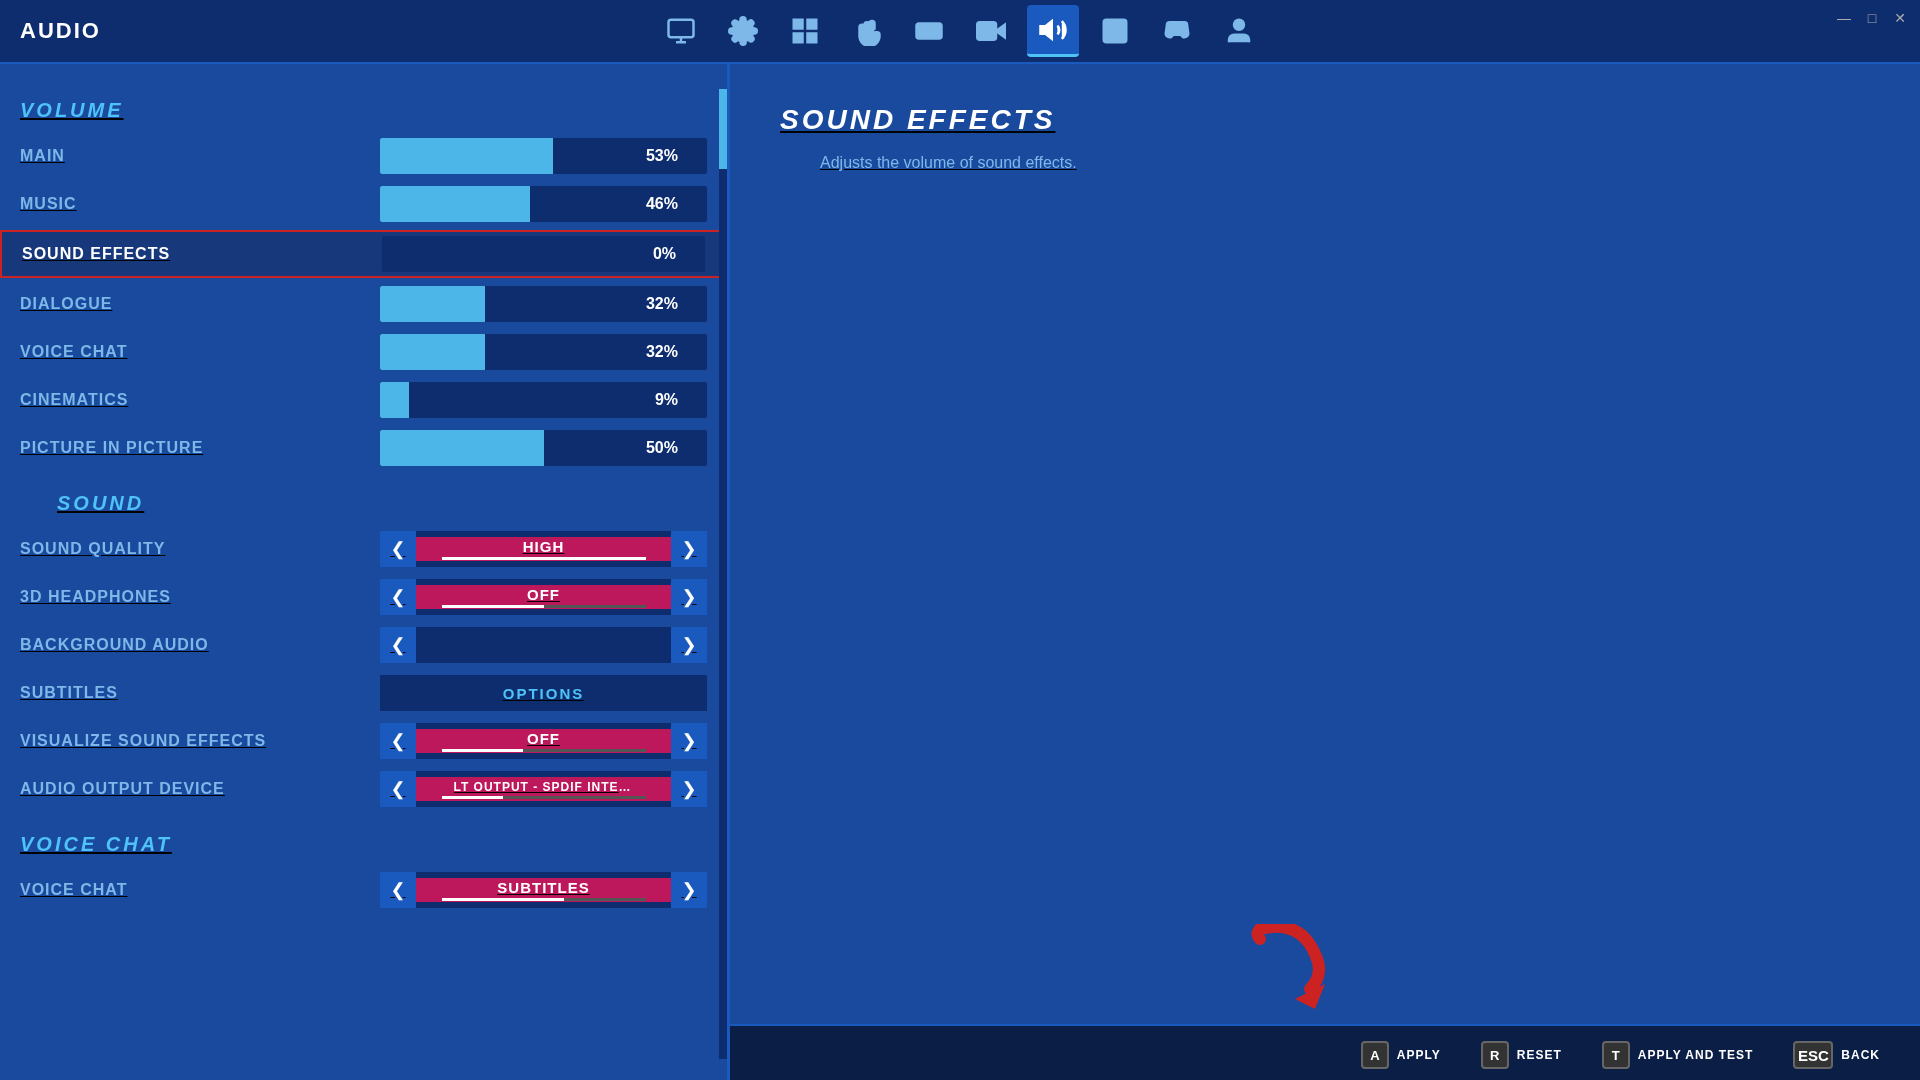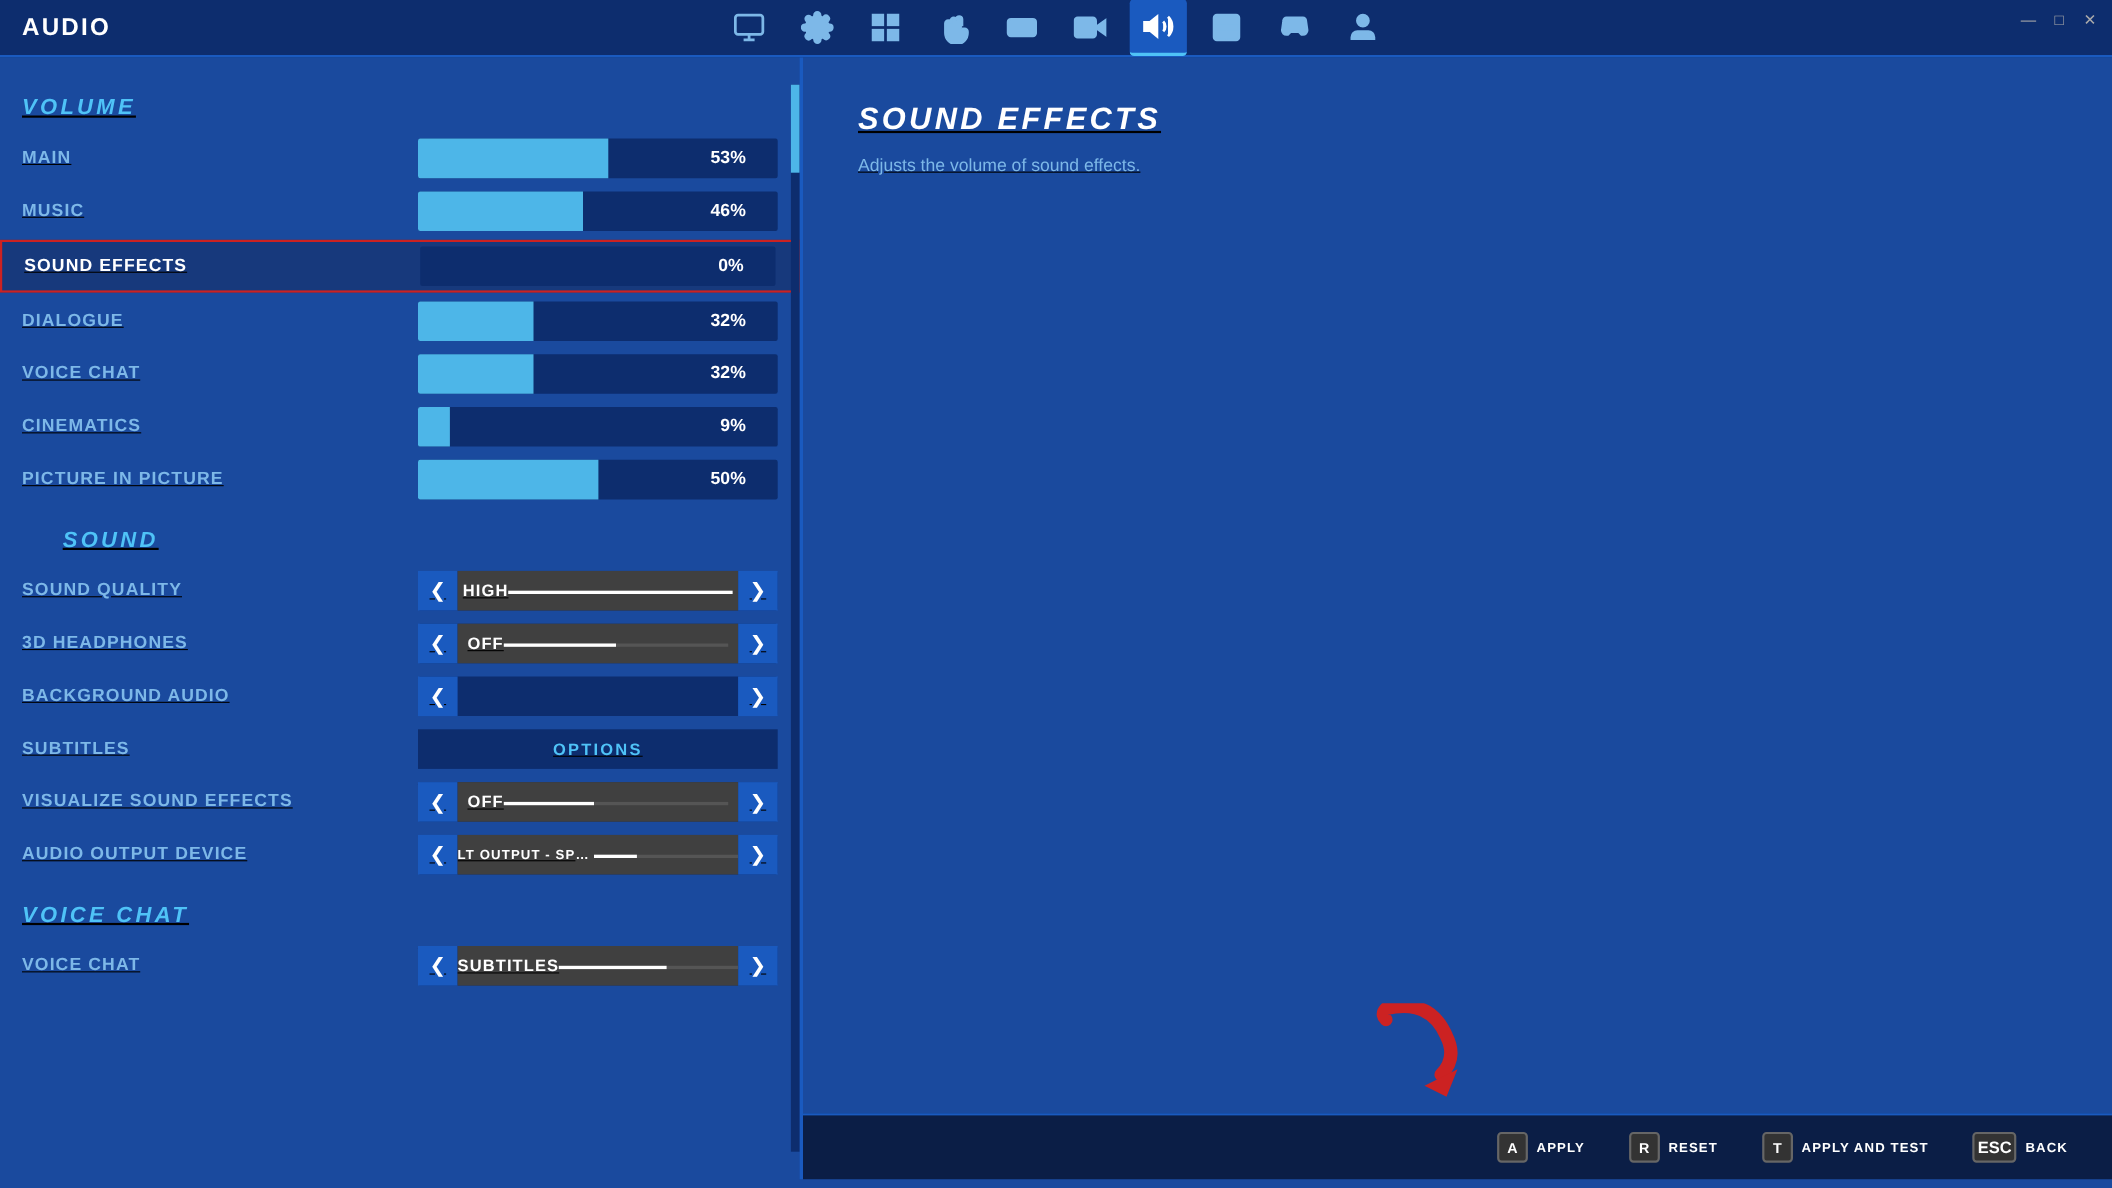--- a/index.html
+++ b/index.html
@@ -9,21 +9,21 @@
       height: 1080px;
       background: #1a4a9e;
       font-family: 'Arial Black', 'Arial', sans-serif;
       overflow: hidden;
       position: relative;
     }
 
     
     .top-bar {
       width: 100%;
-      height: 52px;
+      height: 64px;
       background: #0d2d6e;
       display: flex;
       align-items: center;
       padding: 0 20px;
       position: relative;
       border-bottom: 2px solid #1a5abf;
     }
 
     .title {
       color: white;
@@ -183,25 +183,26 @@
       justify-content: center;
       color: white;
       font-size: 18px;
       cursor: pointer;
       flex-shrink: 0;
     }
 
     .dropdown-value-wrap {
       flex: 1;
       display: flex;
+      flex-direction: column;
       align-items: center;
       justify-content: center;
-      background: #404040;
+      background: #be185d;
       position: relative;
-      height: 36px;
+      height: 24px;
     }
 
     .dropdown-value {
       color: white;
       font-size: 15px;
       font-weight: 900;
       letter-spacing: 1px;
     }
 
     .dropdown-indicator {
@@ -253,20 +254,21 @@
       font-style: italic;
       margin-bottom: 15px;
     }
 
     .detail-desc {
       color: #7db8e8;
       font-size: 16px;
       font-weight: normal;
       max-width: 500px;
       line-height: 1.5;
+      margin-left: 40px;
     }
 
     
     .bottom-bar {
       position: absolute;
       bottom: 0;
       right: 0;
       width: calc(1920px - 730px);
       height: 60px;
       background: rgba(10, 25, 60, 0.9);

